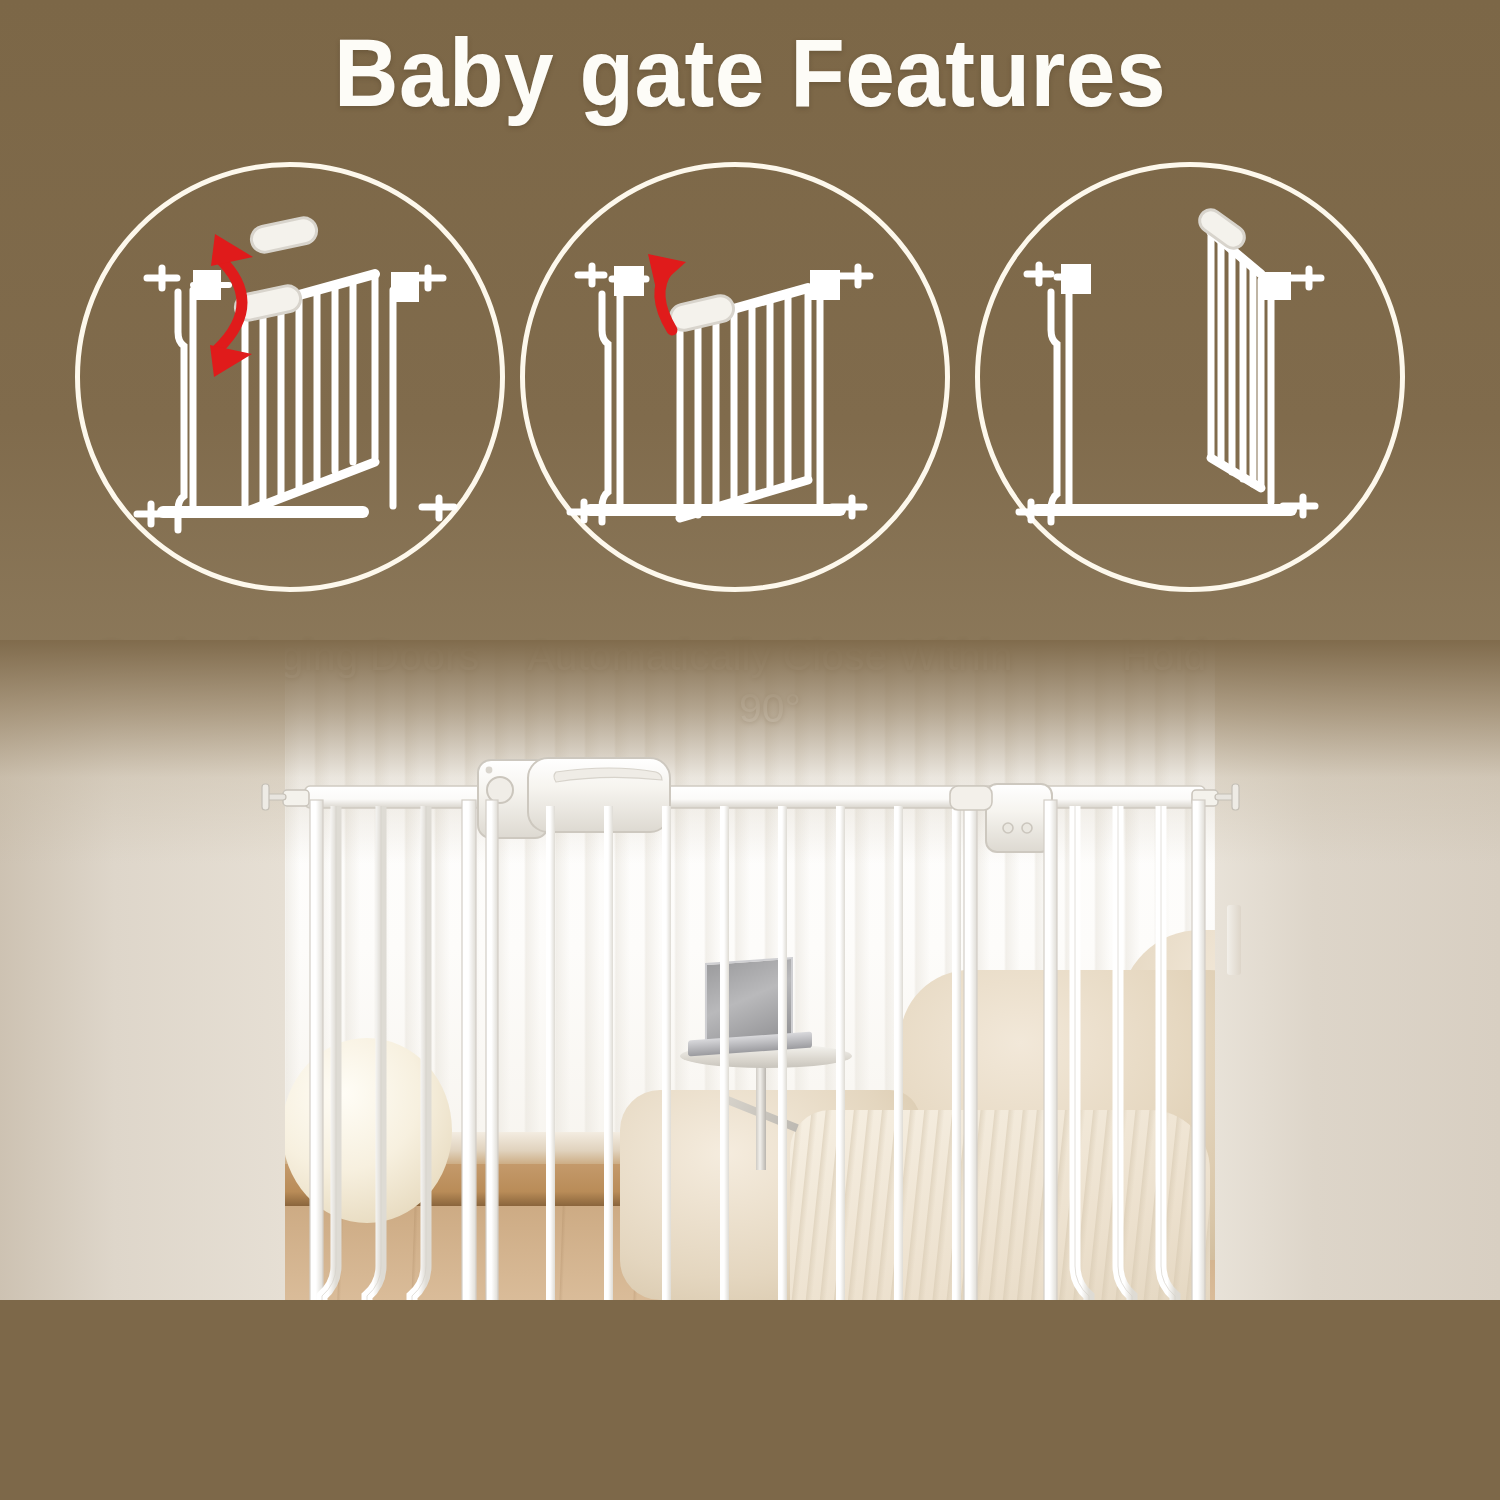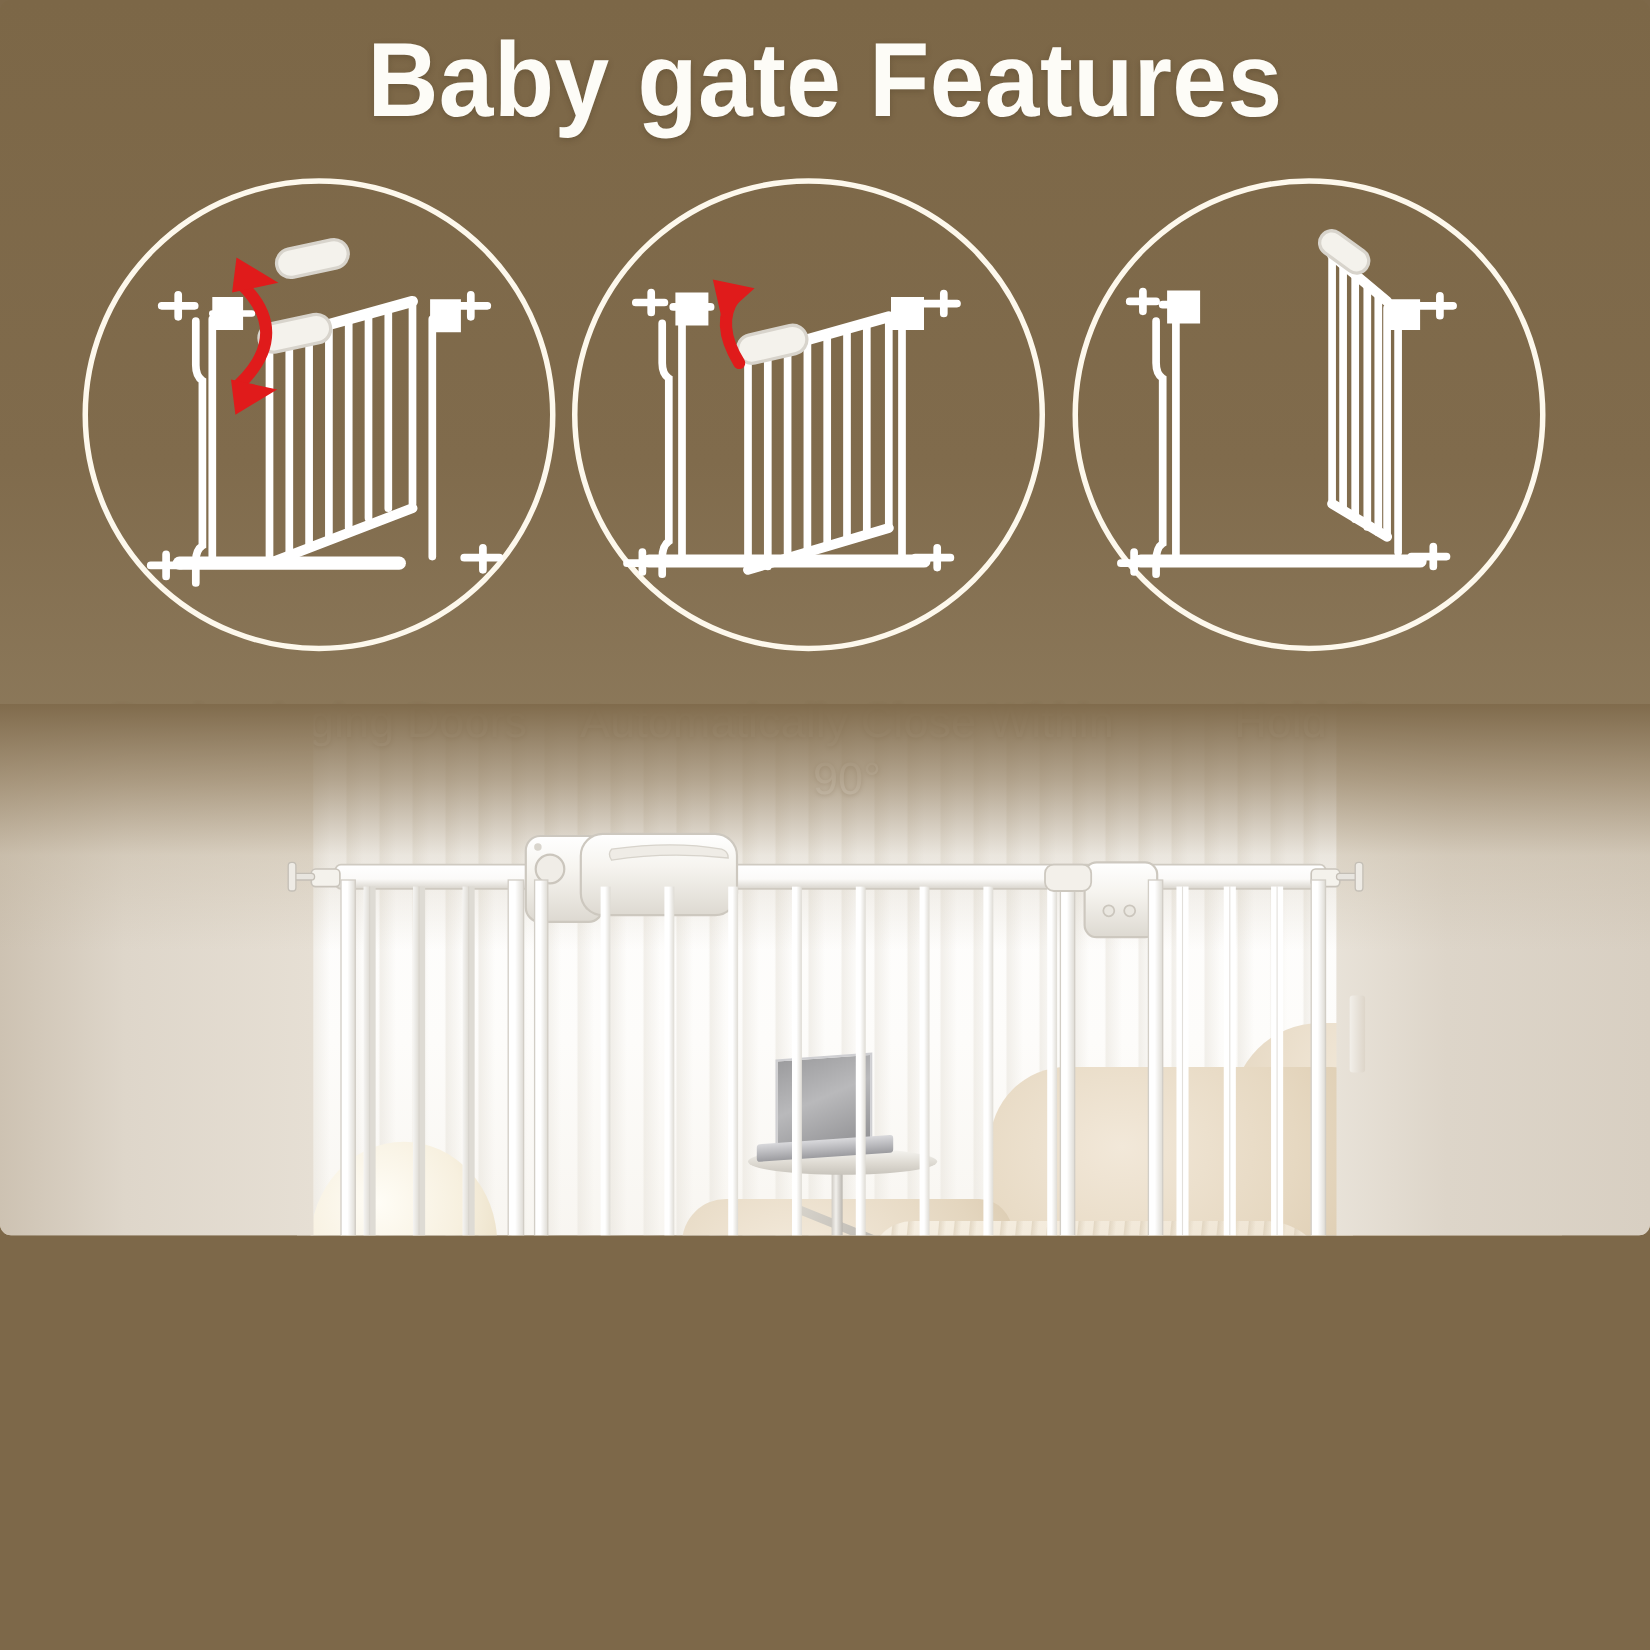--- a/index.html
+++ b/index.html
@@ -1,21 +1,21 @@
 <!DOCTYPE html>
 <html><head>
 <meta charset="utf-8">
 <style>
   html,body{margin:0;padding:0;}
   body{
     width:1500px;height:1500px;overflow:hidden;
     font-family:"Liberation Sans",sans-serif;
     background:#7d6849;
   }
-  #stage{position:relative;width:1500px;height:1123px;overflow:hidden;border-radius:10px;}
+  #stage{position:relative;width:1500px;height:1300px;overflow:hidden;}
 
   
   .bg-brown{
     position:absolute;left:0;top:0;width:1500px;height:1500px;
     background:linear-gradient(180deg,#7c6747 0%,#806b4c 28%,#8d7a5c 46%,#a89578 58%,#c3b59c 66%,#d5cab6 72%,#ddd5c9 78%,#ddd5c9 100%);
   }
   
   .room{
     position:absolute;left:0px;top:640px;width:1500px;height:860px;
     overflow:hidden;

